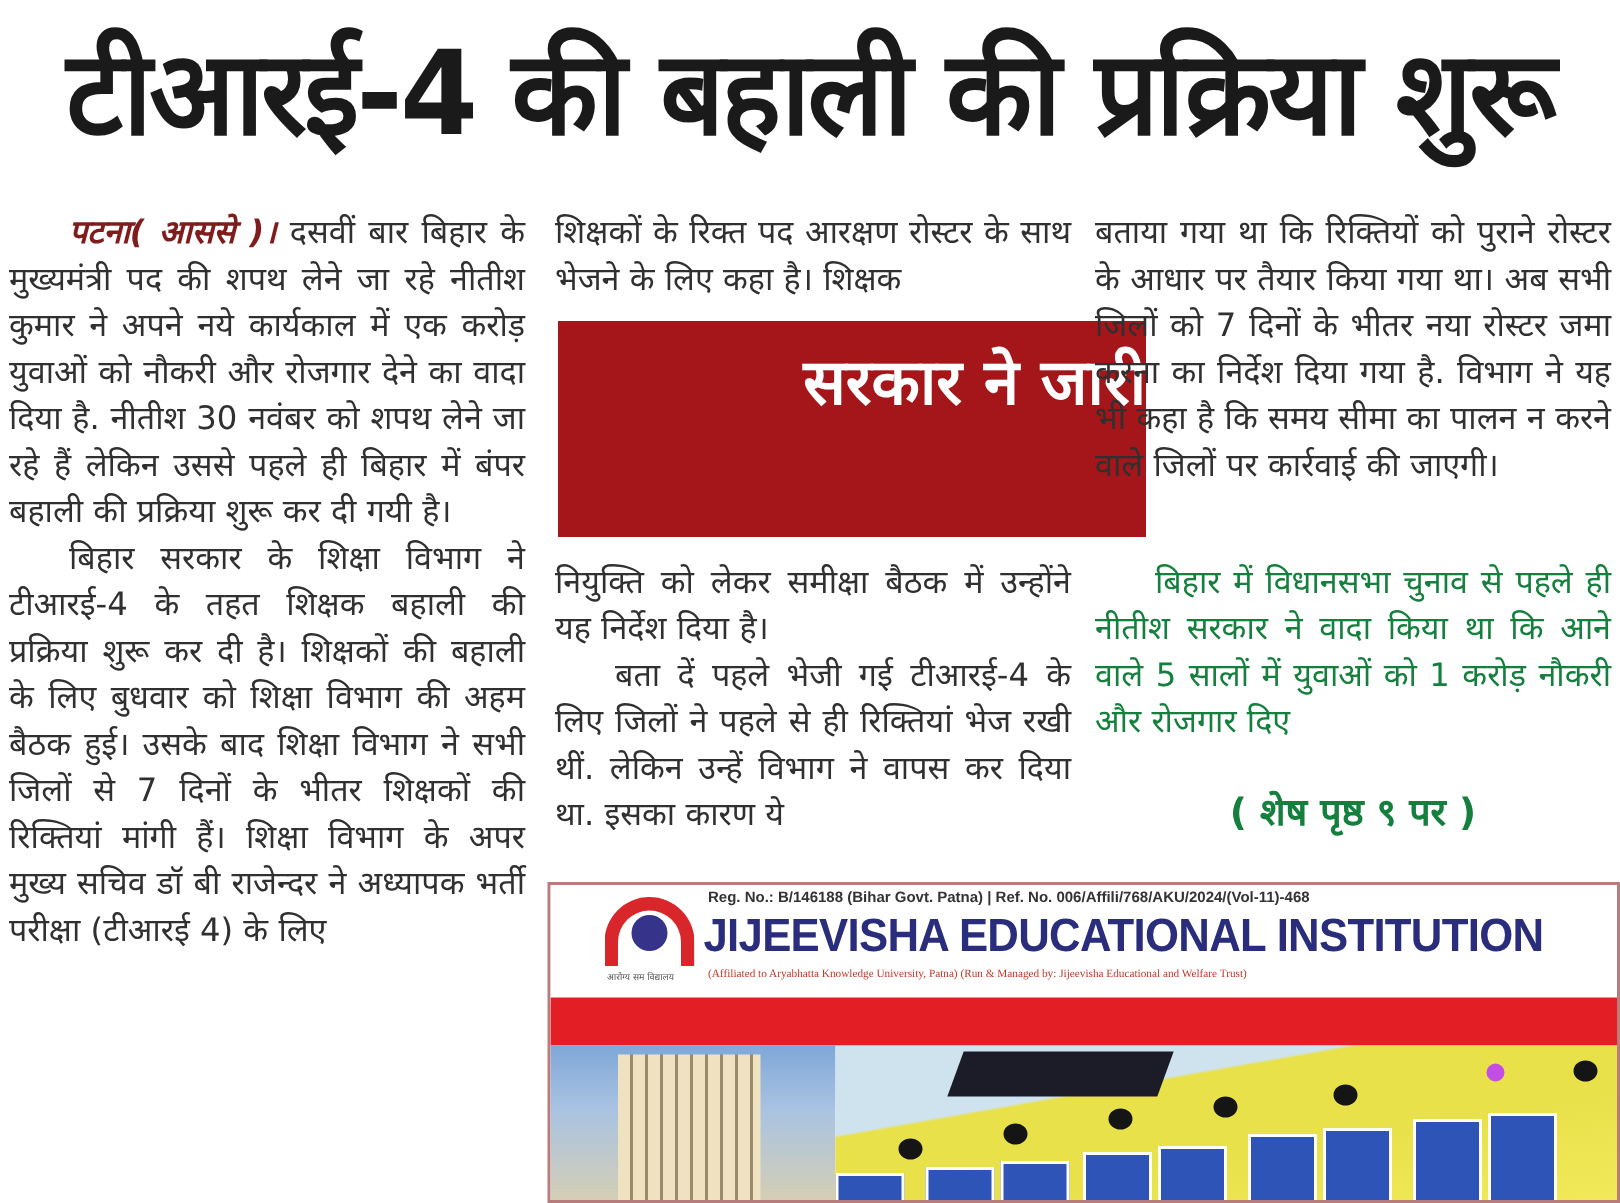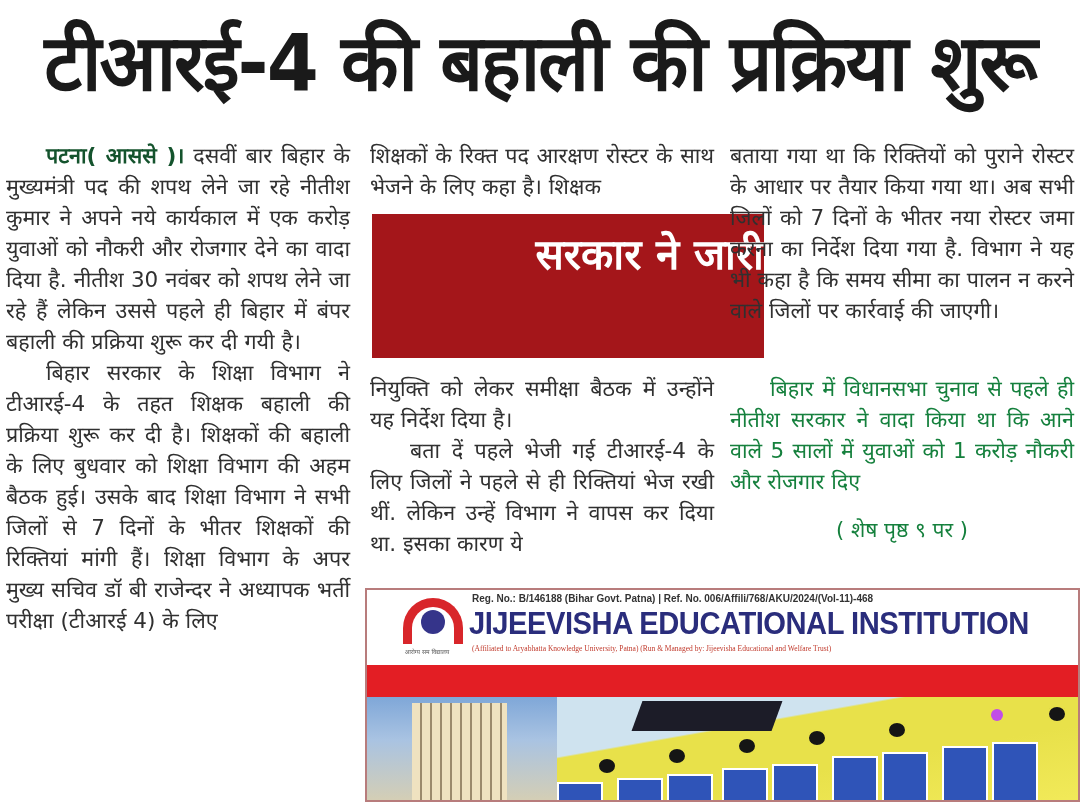--- a/index.html
+++ b/index.html
@@ -14,30 +14,30 @@
     transform: scaleX(0.96);
   }
 
   .col { position: absolute; font-size: 21.5px; line-height: 31px; color: #303030; text-align: justify; }
   .col p { margin: 0; }
   .col .indent { text-indent: 40px; }
   .col1 { left: 6px; top: 140px; width: 344px; }
   .col2 { left: 370px; top: 140px; width: 344px; }
   .col3 { left: 730px; top: 140px; width: 344px; }
 
-  .dateline { font-weight: bold; color: #14532d; }
+  .dateline { font-weight: bold; color: #7f1d1d; font-style: italic; }
 
   .redbox {
     position: absolute; left: 372px; top: 214px; width: 392px; height: 144px;
     background: #a4161a; color: #fff; text-align: right;
     font-weight: bold; font-size: 42px; line-height: 62px; padding-top: 10px;
   }
   .col2b { position: absolute; left: 370px; top: 373px; width: 344px; font-size: 21.5px; line-height: 31px; color: #303030; text-align: justify; }
   .col3b { position: absolute; left: 730px; top: 373px; width: 344px; font-size: 21.5px; line-height: 31px; color: #15803d; text-align: justify; }
-  .cont { text-align: center; font-weight: normal; margin-top: 18px; font-size: 21px; }
+  .cont { text-align: center; font-weight: bold; margin-top: 29px; font-size: 25px; }
 
   
   .ad { position: absolute; left: 365px; top: 588px; width: 715px; height: 214px; border: 2px solid #b87c7c; background: #fff; overflow: hidden; }
   .ad-top { position: absolute; left: 0; top: 0; width: 100%; height: 80px; background: #fff; }
   .ad-logo { position: absolute; left: 32px; top: 6px; width: 68px; height: 52px; }
   .ad-logo .arch { position: absolute; left: 4px; top: 2px; width: 60px; height: 46px; border: 9px solid #d8262a; border-bottom: none; border-radius: 30px 30px 0 0; }
   .ad-logo .seal { position: absolute; left: 22px; top: 14px; width: 24px; height: 24px; border-radius: 50%; background: #35348a; }
   .ad-logo-text { position: absolute; left: 22px; top: 58px; width: 76px; font-size: 6px; line-height: 7px; color: #555; text-align: center; }
   .ad-reg { position: absolute; left: 105px; top: 3px; font-size: 10px; color: #333; font-family: "Liberation Sans", sans-serif; font-weight: bold; white-space: nowrap; }
   .ad-name { position: absolute; left: 102px; top: 16px; font-size: 31px; line-height: 36px; color: #2a2d7c; font-family: "Liberation Sans", sans-serif; font-weight: bold; white-space: nowrap; letter-spacing: -0.5px; transform: scaleX(0.94); transform-origin: left; }

